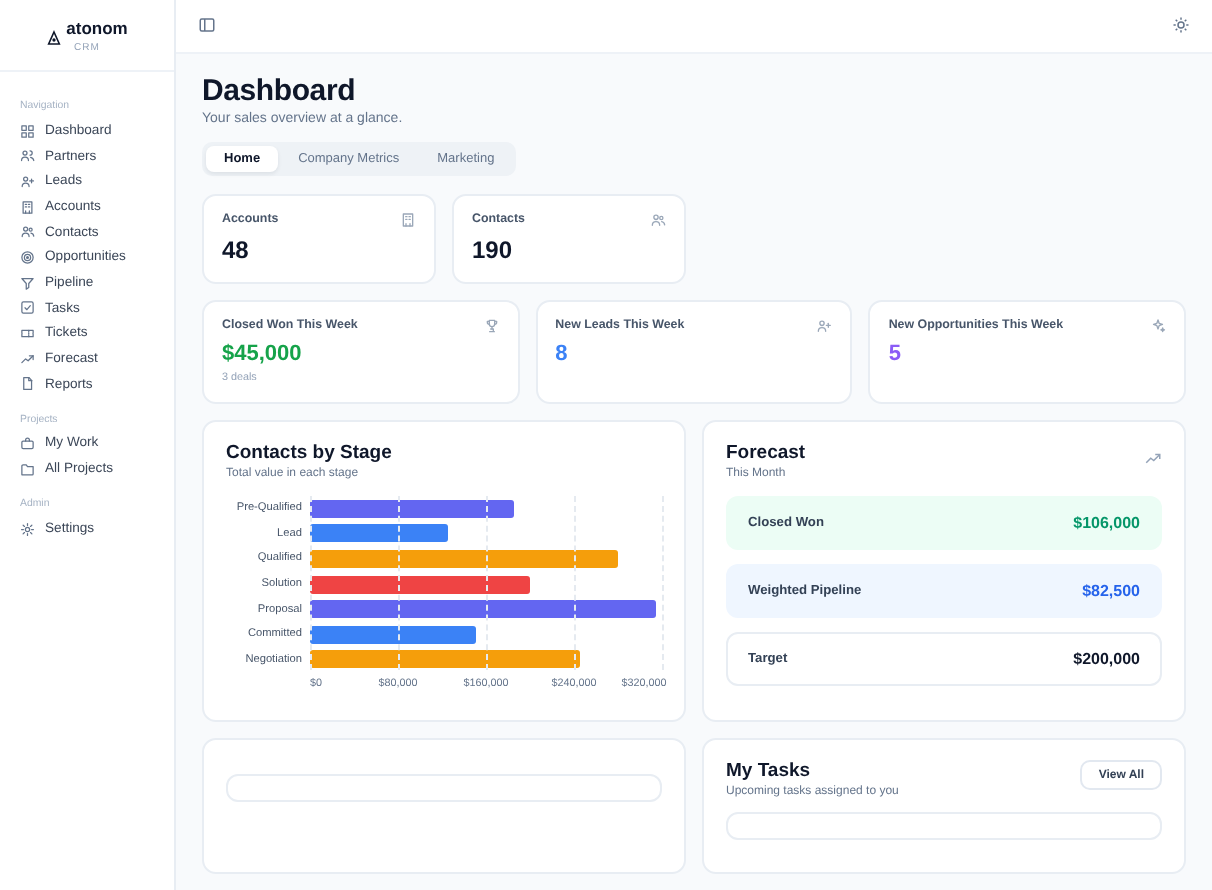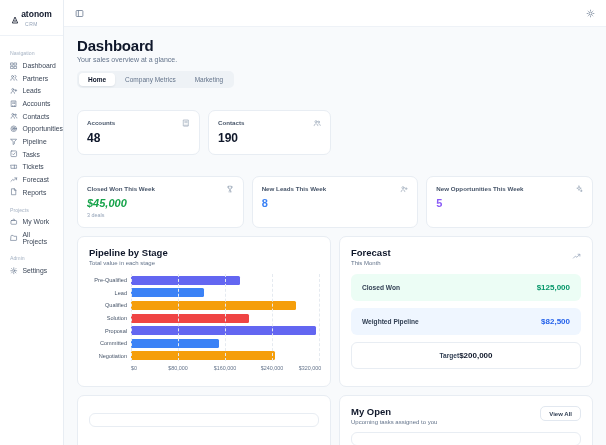--- a/index.html
+++ b/index.html
@@ -1,21 +1,21 @@
 <!DOCTYPE html>
 <html><head>
 <meta charset="utf-8">
 <style>
   * { margin:0; padding:0; box-sizing:border-box; }
   html,body { width:606px; height:445px; overflow:hidden; background:#f8fafc;
     font-family:"Liberation Sans", sans-serif; color:#0f172a; }
   .app { display:flex; width:606px; height:445px; }
 
   
-  .sidebar { width:64px; background:#ffffff; border-right:1px solid #e8edf3; flex-shrink:0;
+  .sidebar { width:88px; background:#ffffff; border-right:1px solid #e8edf3; flex-shrink:0;
     display:flex; flex-direction:column; }
   .logo { padding:9px 4px 8px; text-align:center; border-bottom:1px solid #eef2f7; }
   .logo-row { display:flex; align-items:center; justify-content:center; gap:2px; }
   .logo-mark { width:8px; height:8px; color:#0f172a; }
   .logo-name { font-size:8.5px; font-weight:bold; color:#0f172a; }
   .logo-sub { font-size:5px; color:#94a3b8; margin-top:2px; letter-spacing:.5px; }
   .nav { padding:6px 0; overflow:hidden; }
   .nav-section-label { font-size:5.2px; color:#a6b3c4; margin:8px 10px 3px; }
   .nav-item { display:flex; align-items:center; gap:5px; padding:2.6px 10px; cursor:pointer;
     color:#3b4657; }
@@ -34,21 +34,21 @@
 
   .tabs { display:inline-flex; background:#eef2f6; border-radius:5px; padding:2px; margin-top:8px; gap:1px; }
   .tab { font-size:6.5px; color:#64748b; padding:3px 9px; border-radius:4px; cursor:pointer; }
   .tab.active { background:#ffffff; color:#0f172a; font-weight:bold; box-shadow:0 1px 2px rgba(15,23,42,.08); }
 
   .grid4 { display:grid; grid-template-columns:repeat(4,1fr); gap:8px; margin-top:9px; }
   .grid3 { display:grid; grid-template-columns:repeat(3,1fr); gap:8px; margin-top:8px; }
   .grid2 { display:grid; grid-template-columns:1fr 1fr; gap:8px; margin-top:8px; align-items:stretch; }
 
   .card { background:#ffffff; border:1px solid #e8edf3; border-radius:7px; }
-  .stat-card { padding:8px 9px 9px;margin-top:13px; }
+  .stat-card { padding:8px 9px 9px; }
   .stat-top { display:flex; align-items:flex-start; justify-content:space-between; }
   .stat-label { font-size:6.2px; color:#475569; font-weight:bold; }
   .stat-top svg { width:8px; height:8px; color:#9aa7b8; }
   .stat-value { font-size:12px; font-weight:bold; margin-top:4px; }
   .stat-sub { font-size:5.4px; color:#94a3b8; margin-top:3px; }
 
   .panel { padding:10px 11px; }
   .panel-head { display:flex; align-items:flex-start; justify-content:space-between; }
   .panel-title { font-size:9.5px; font-weight:bold; display:flex; align-items:center; gap:4px; }
   .panel-title svg { width:9px; height:9px; }
@@ -67,21 +67,21 @@
   .gridlines { position:absolute; top:0; bottom:14px; left:42px; right:0; }
   .gridline { position:absolute; top:0; bottom:0; width:0; border-left:1px dashed #e5eaf0; }
   .x-axis { position:relative; height:10px; margin-left:42px; margin-top:3px; }
   .x-tick { position:absolute; font-size:5.4px; color:#64748b; transform:translateX(-50%); white-space:nowrap; }
   .x-tick.first { transform:none; }
 
   
   .forecast-rows { margin-top:8px; }
   .forecast-row { display:flex; align-items:center; justify-content:space-between;
     border-radius:6px; padding:8px 10px; margin-bottom:7px; border:1px solid transparent; }
-  .forecast-row.bordered { border-color:#e8edf3;justify-content:center; }
+  .forecast-row.bordered { border-color:#e8edf3; }
   .forecast-label { font-size:6.6px; color:#334155; font-weight:bold; }
   .forecast-value { font-size:8px; font-weight:bold; }
 
   
   .list { margin-top:7px; }
   .list-item { border:1px solid #e8edf3; border-radius:6px; padding:6px 8px; margin-bottom:6px;
     display:flex; align-items:center; justify-content:space-between; cursor:pointer; background:#fff; }
 </style>
 </head>
 <body>
@@ -320,21 +320,21 @@
               <span style="display: inline-flex; flex-shrink: 0;">
                 <svg viewBox="0 0 24 24" fill="none" stroke="currentColor" stroke-width="2" stroke-linecap="round" stroke-linejoin="round" style="width:8px;height:8px">
                   <path d="M8 3.5h8V9a4 4 0 0 1-8 0z"></path>
                   <path d="M8 5H5v1.5A3 3 0 0 0 8 9.5"></path>
                   <path d="M16 5h3v1.5a3 3 0 0 1-3 3"></path>
                   <line x1="12" y1="13" x2="12" y2="16.5"></line>
                   <path d="M8.5 20.5h7M10 16.5h4v4"></path>
                 </svg>
               </span>
             </div>
-            <div class="stat-value" style="color: rgb(22, 163, 74); font-size: 11px; font-style: italic;">$45,000</div>
+            <div class="stat-value" style="color: rgb(22, 163, 74); font-size: 11px;">$45,000</div>
             <div class="stat-sub">3 deals</div>
           </div>
           <div class="card stat-card">
             <div class="stat-top">
               <span class="stat-label">New Leads This Week</span>
               <span style="display: inline-flex; flex-shrink: 0;">
                 <svg viewBox="0 0 24 24" fill="none" stroke="currentColor" stroke-width="2" stroke-linecap="round" stroke-linejoin="round" style="width:8px;height:8px">
                   <circle cx="9" cy="8" r="3.2"></circle>
                   <path d="M3.5 20c0-3.6 2.4-5.5 5.5-5.5s5.5 1.9 5.5 5.5"></path>
                   <line x1="18.5" y1="8" x2="18.5" y2="14"></line>
@@ -355,21 +355,21 @@
               </span>
             </div>
             <div class="stat-value" style="color: rgb(139, 92, 246); font-size: 11px;">5</div>
           </div>
         </div>
 
       <div class="grid2">
         <div class="card panel">
           <div class="panel-head">
             <div>
-              <div class="panel-title">Pipeline by Stage</div>
+              <div class="panel-title">Contacts by Stage</div>
               <div class="panel-subtitle">Total value in each stage</div>
             </div>
           </div>
           <div class="chart plot-wrap" id="chart">
               <div class="gridlines">
                 <div class="gridline" style="left: 0%;"></div>
                 <div class="gridline" style="left: 25%;"></div>
                 <div class="gridline" style="left: 50%;"></div>
                 <div class="gridline" style="left: 75%;"></div>
                 <div class="gridline" style="left: 100%;"></div>
@@ -435,21 +435,21 @@
             <span class="head-icon">
               <svg viewBox="0 0 24 24" fill="none" stroke="currentColor" stroke-width="2">
                   <polyline points="3 17 9 11 13 14 21 6"></polyline>
                   <polyline points="15 6 21 6 21 12"></polyline>
                 </svg>
             </span>
           </div>
           <div class="forecast-rows" id="forecast-rows">
               <div class="forecast-row" style="background: rgb(236, 253, 245);">
                 <span class="forecast-label">Closed Won</span>
-                <span class="forecast-value" style="color: rgb(5, 150, 105);">$125,000</span>
+                <span class="forecast-value" style="color: rgb(5, 150, 105);">$106,000</span>
               </div>
               <div class="forecast-row" style="background: rgb(239, 246, 255);">
                 <span class="forecast-label">Weighted Pipeline</span>
                 <span class="forecast-value" style="color: rgb(37, 99, 235);">$82,500</span>
               </div>
               <div class="forecast-row bordered" style="background: rgb(255, 255, 255);">
                 <span class="forecast-label">Target</span>
                 <span class="forecast-value" style="color: rgb(15, 23, 42);">$200,000</span>
               </div>
             </div>
@@ -459,21 +459,21 @@
       <div class="grid2">
         <div class="card panel">
           <div class="list" id="stale-items">
               <div class="list-item"></div>
             </div>
         </div>
 
         <div class="card panel">
           <div class="panel-head">
             <div>
-              <div class="panel-title">My Open</div>
+              <div class="panel-title">My Tasks</div>
               <div class="panel-subtitle">Upcoming tasks assigned to you</div>
             </div>
             <button class="view-all">View All</button>
           </div>
           <div class="list" id="task-items">
               <div class="list-item"></div>
             </div>
         </div>
       </div>
 

